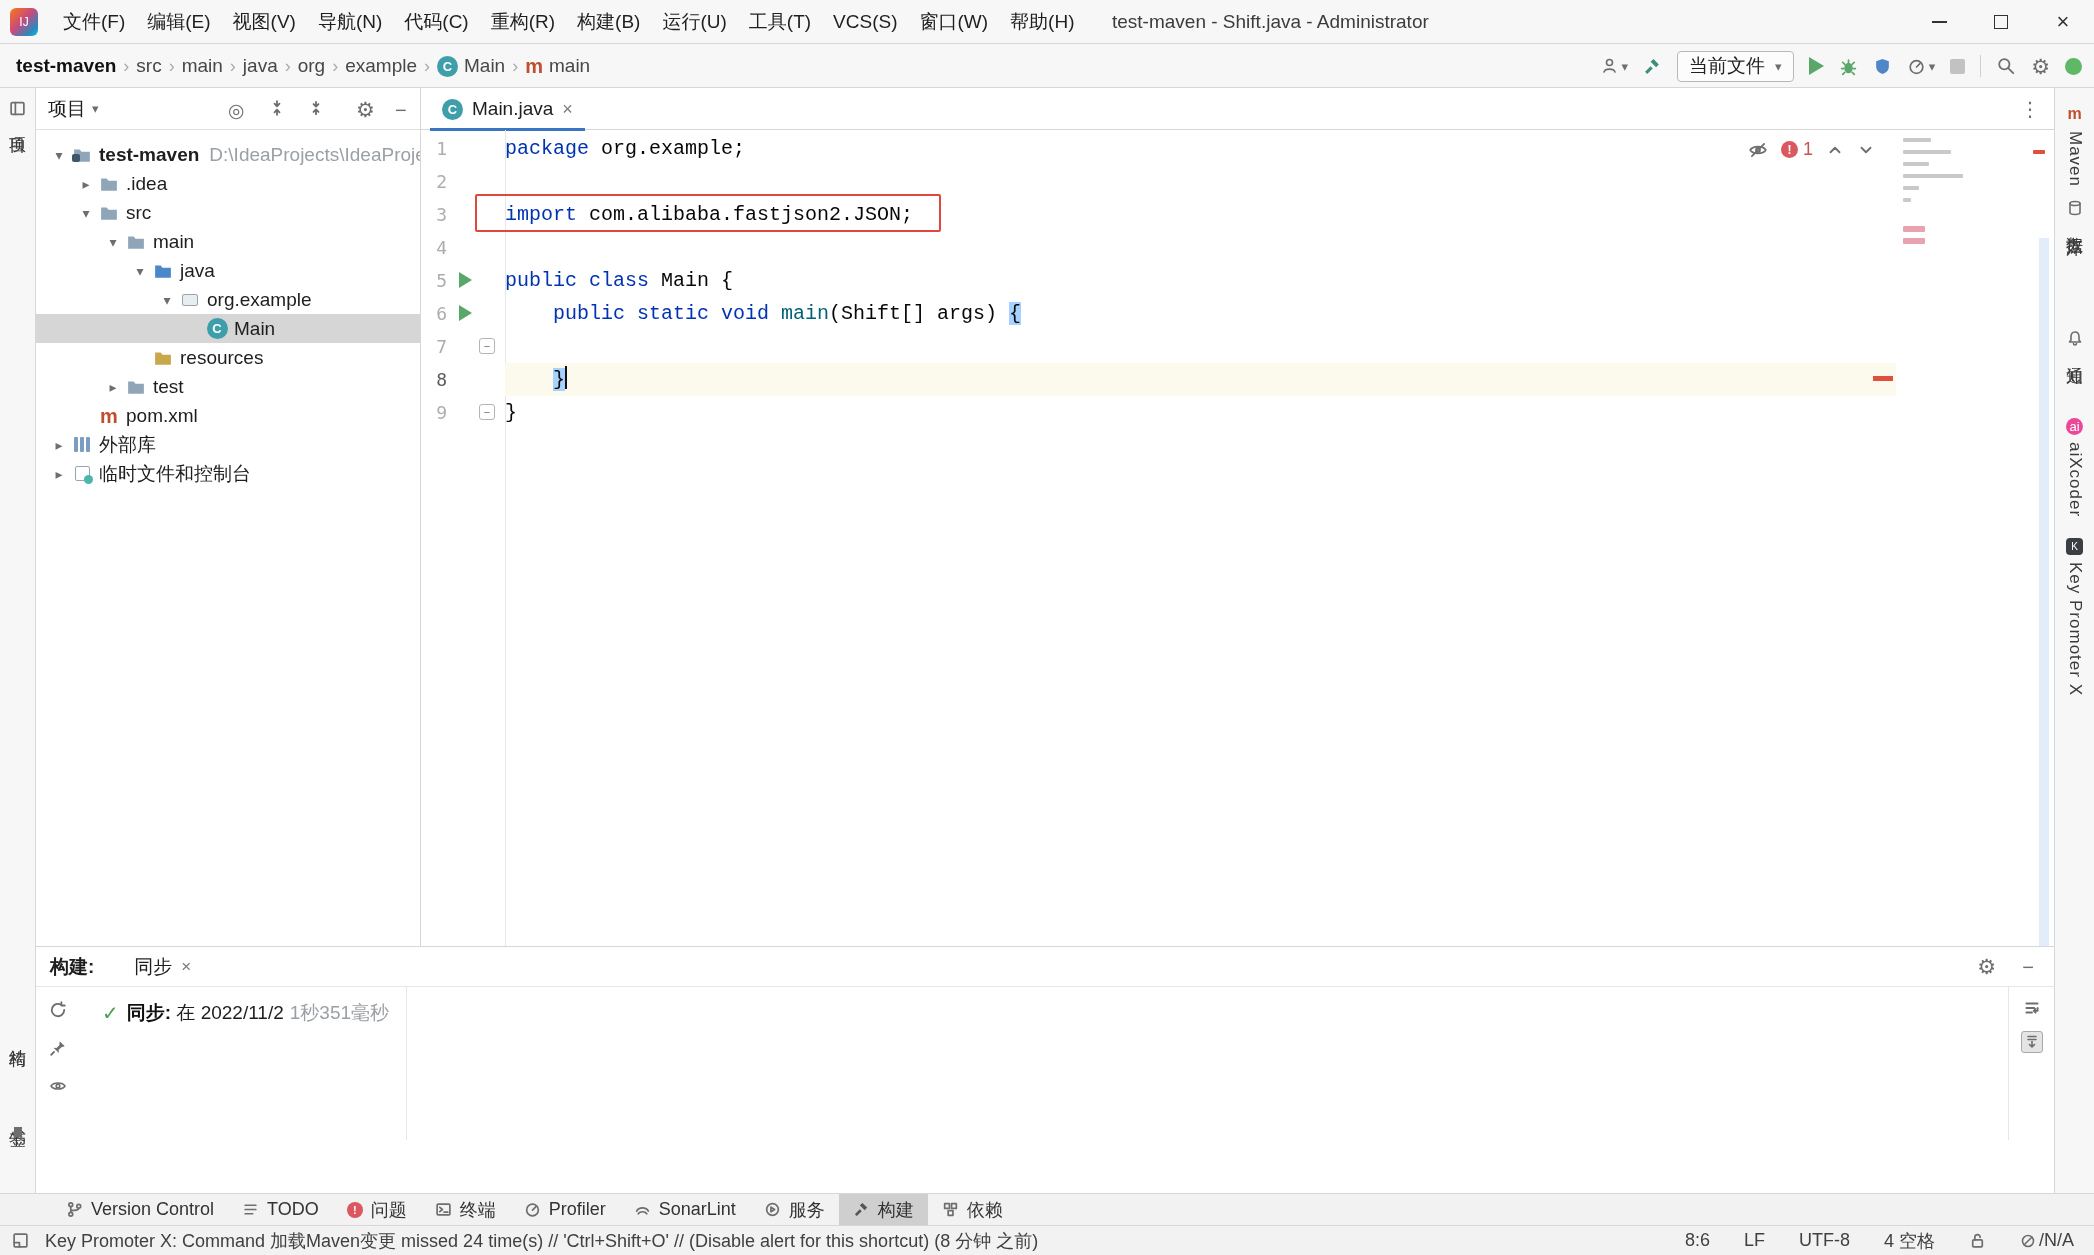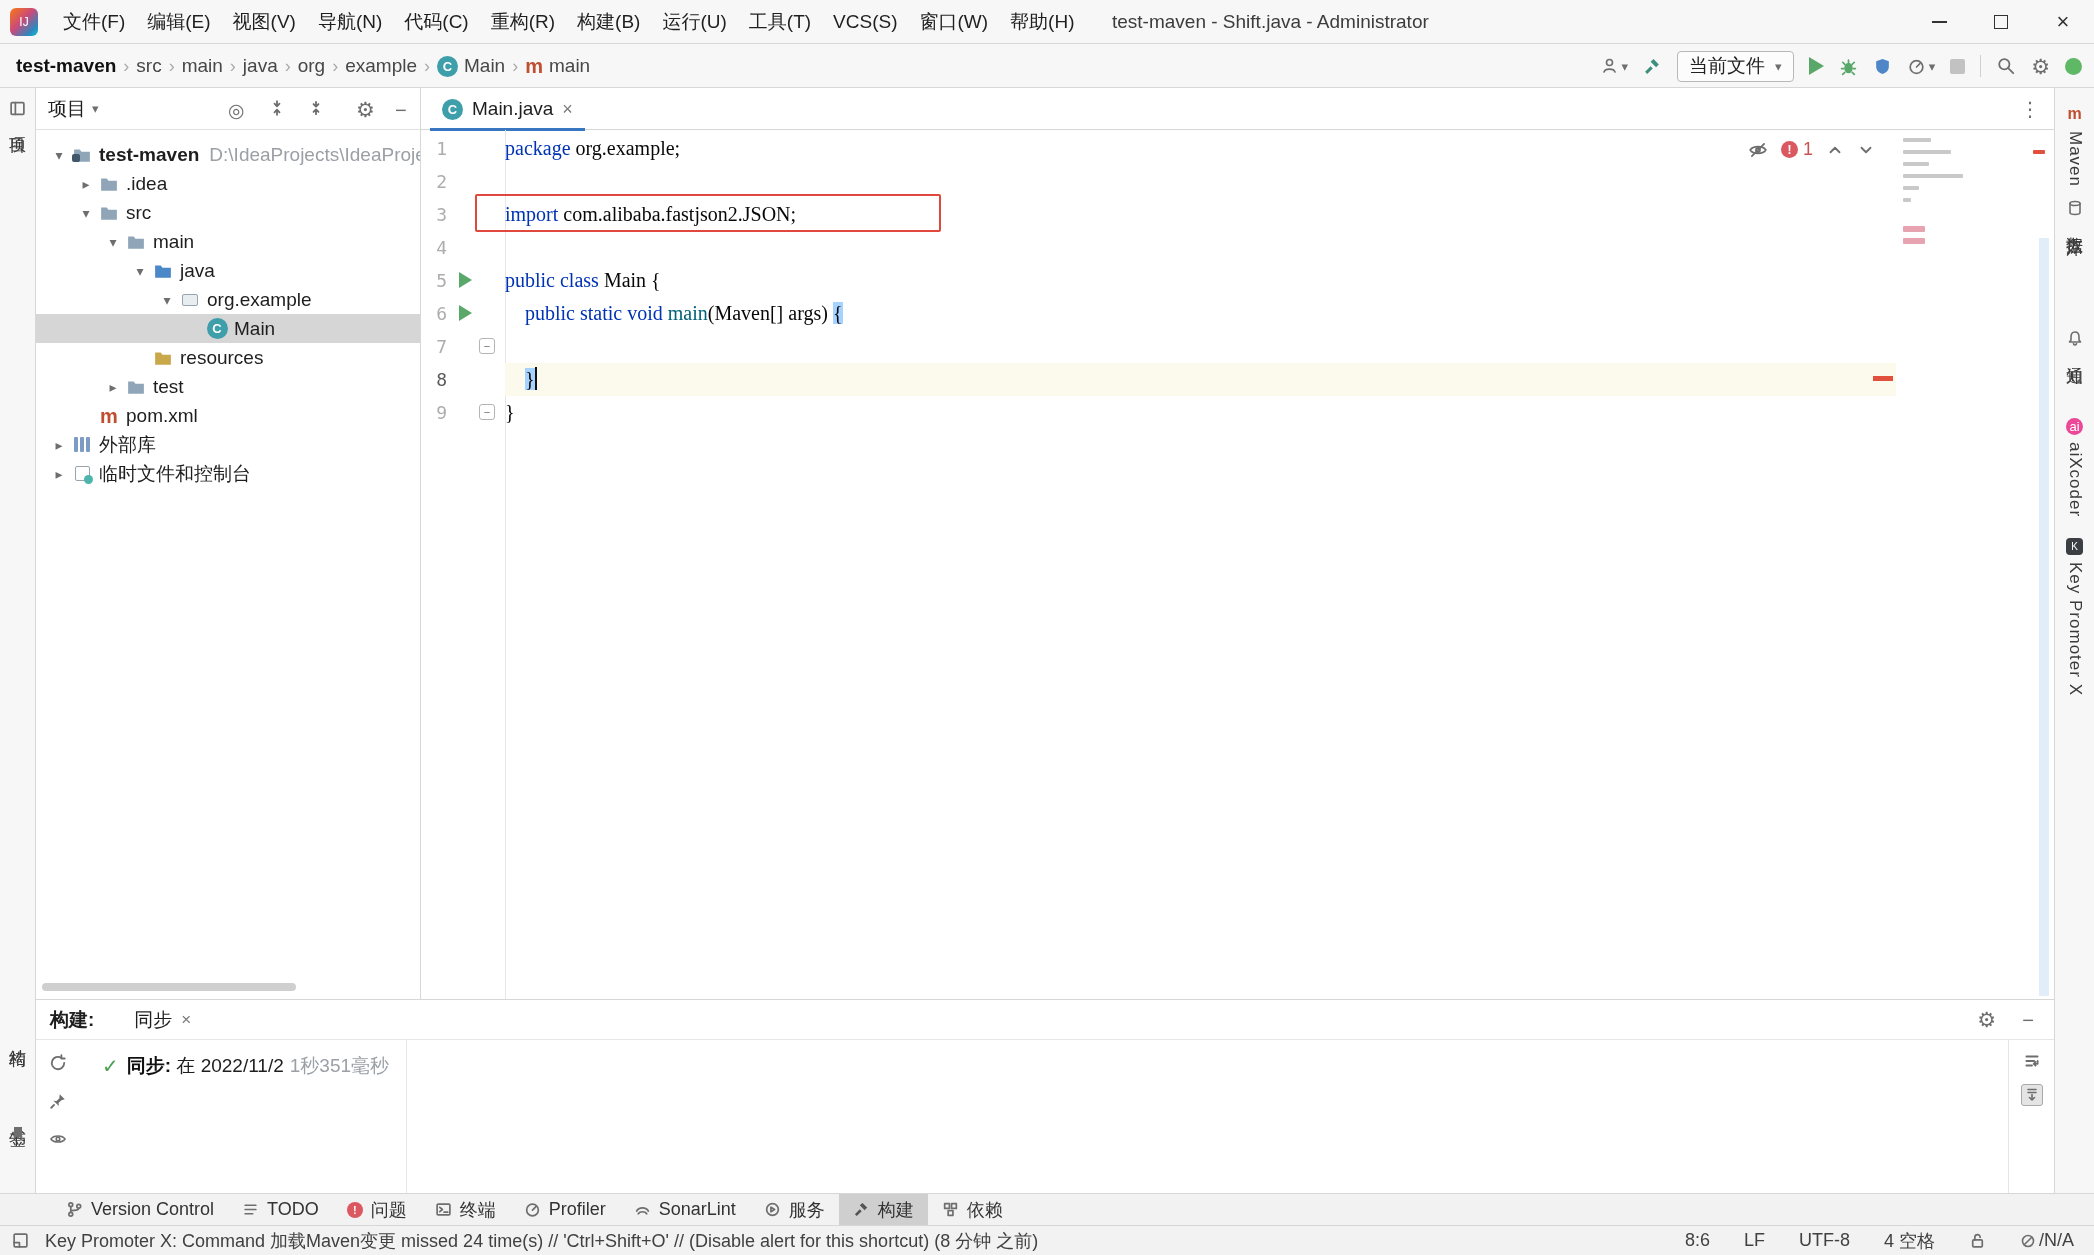--- a/index.html
+++ b/index.html
@@ -72,42 +72,42 @@
   .tabbar{position:relative;height:42px;border-bottom:1px solid #D7D7D7}
   .tab{position:absolute;left:9px;top:0;height:42px;display:flex;align-items:center;gap:9px;padding:0 12px;background:#fff}
   .tab::after{content:"";position:absolute;left:0;right:0;bottom:-1px;height:3px;background:#3876C2}
   .tabx{color:#7a7a7a;font-size:18px}
   .tabmore{position:absolute;right:14px;top:9px;color:#6E6E6E;font-size:20px}
   .ebody{position:absolute;top:42px;left:0;right:0;bottom:0}
   .gutline{position:absolute;left:84px;top:0;bottom:0;width:1px;background:#E6E6E6}
   .gnum{position:absolute;left:0;width:26px;text-align:right;color:#ADADAD;font-family:"DejaVu Sans Mono",monospace;font-size:18px;line-height:33px}
   .grun{position:absolute;left:38px;width:0;height:0;border-left:13px solid #59A869;border-top:8px solid transparent;border-bottom:8px solid transparent}
   .gfold{position:absolute;left:58px;width:16px;height:16px;border:1px solid #B5B5B5;border-radius:3px;color:#6E6E6E;font-size:11px;line-height:14px;text-align:center;background:#fff}
-  .code-line{position:absolute;left:84px;width:1391px;height:33px;font-family:Liberation Serif, serif;font-size:20px;line-height:33px;white-space:pre}
+  .code-line{position:absolute;left:84px;width:1391px;height:33px;font-family:Liberation Mono, monospace;font-size:20px;line-height:33px;white-space:pre}
   .code-line.cur{background:#FCFAED}
   .tk-kw{color:#0033B3}
   .tk-pl{color:#080808}
   .tk-method{color:#00627A}
   .tk-ref{color:#080808;text-decoration:underline}
   .tk-brace{color:#080808;background:#A6D2FF}
   .caret{display:inline-block;width:2px;height:23px;background:#111;vertical-align:-4px}
   .import-box{position:absolute;left:54px;top:64px;width:466px;height:38px;border:2px solid #E0483E;border-radius:2px}
   .err-dash{position:absolute;left:1452px;top:246px;width:20px;height:5px;background:#E0503C}
   .ewidgets{position:absolute;top:9px;left:1327px;display:flex;align-items:center;gap:13px}
   .errbadge{display:flex;align-items:center;gap:5px}
   .errdot{width:17px;height:17px;border-radius:50%;background:#DB5860;color:#fff;font-size:12px;font-weight:bold;display:flex;align-items:center;justify-content:center}
   .errcount{color:#C75450;font-size:18px}
   .minimap{position:absolute;left:1478px;top:8px;width:150px;bottom:0}
   .mbar{position:absolute;height:4px;background:#C9C9C9;border-radius:1px}
   .mbar.pink{background:#E8A3B0}
   .mbar.red{background:#E0503C}
   .thumb{position:absolute;right:0;top:100px;width:10px;height:758px;background:#C8DFF3;opacity:.55}
 
   
-  .build{position:absolute;left:36px;top:911px;width:2018px;height:194px;background:#fff;border-top:1px solid #D7D7D7}
+  .build{position:absolute;left:36px;top:858px;width:2018px;height:194px;background:#fff;border-top:1px solid #D7D7D7}
   .bheader{position:relative;height:40px;display:flex;align-items:center;border-bottom:1px solid #E6E6E6}
   .blabel{font-weight:bold;margin-left:14px}
   .btab{margin-left:40px;display:flex;align-items:center;gap:9px}
   .btab .tabx{font-size:17px}
   .bh-ic{position:absolute;top:9px;color:#6E6E6E}
   .bbody{position:absolute;top:40px;left:0;right:0;bottom:0}
   .bstrip-l{position:absolute;left:0;top:0;width:44px;bottom:0;display:flex;flex-direction:column;align-items:center;gap:20px;padding-top:14px}
   .bdiv1{position:absolute;left:370px;top:0;bottom:0;width:1px;background:#E6E6E6}
   .bdiv2{position:absolute;right:45px;top:0;bottom:0;width:1px;background:#E6E6E6}
   .bmsg{position:absolute;left:66px;top:13px;display:flex;align-items:center;white-space:nowrap;overflow:hidden;width:300px}
@@ -407,21 +407,21 @@
         <span class="grun" style="top:142px"></span>
         <span class="grun" style="top:175px"></span>
         <span class="gfold" style="top:208px">−</span>
         <span class="gfold" style="top:274px">−</span>
 
         <div class="code-line" style="top:2px"><span><span class="tk-kw">package </span><span class="tk-pl">org.example;</span></span></div>
         <div class="code-line" style="top:35px"><span></span></div>
         <div class="code-line" style="top:68px"><span><span class="tk-kw">import </span><span class="tk-pl">com.alibaba.fastjson2.JSON;</span></span></div>
         <div class="code-line" style="top:101px"><span></span></div>
         <div class="code-line" style="top:134px"><span><span class="tk-kw">public class </span><span class="tk-pl">Main {</span></span></div>
-        <div class="code-line" style="top:167px"><span><span class="tk-pl">    </span><span class="tk-kw">public static void </span><span class="tk-method">main</span><span class="tk-pl">(Maven[] args) </span><span class="tk-brace">{</span></span></div>
+        <div class="code-line" style="top:167px"><span><span class="tk-pl">    </span><span class="tk-kw">public static void </span><span class="tk-method">main</span><span class="tk-pl">(Shift[] args) </span><span class="tk-brace">{</span></span></div>
         <div class="code-line cur" style="top:233px"><span><span class="tk-pl">    </span><span class="tk-brace">}</span></span><span class="caret"></span></div>
         <div class="code-line" style="top:266px"><span><span class="tk-pl">}</span></span></div>
 
         <div class="import-box"></div>
         <div class="err-dash"></div>
 
         <div class="ewidgets">
           <svg width="20" height="20" viewBox="0 0 18 18">
               <g class="ic">
                 <path d="M2 9c2.5-4 11.5-4 14 0-2.5 4-11.5 4-14 0z"></path>

